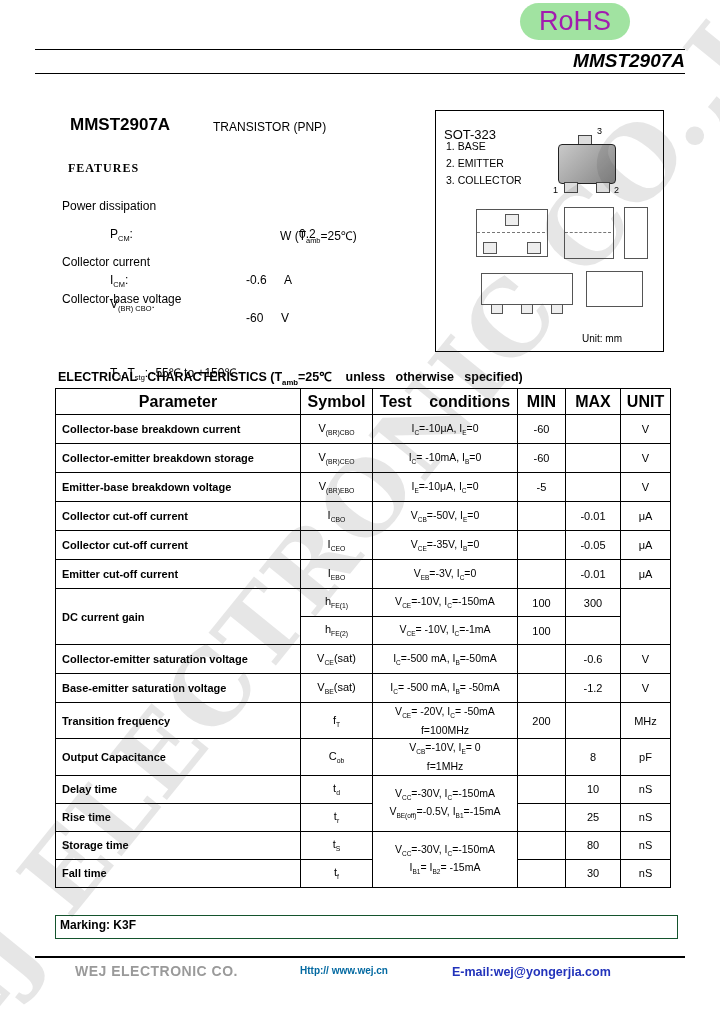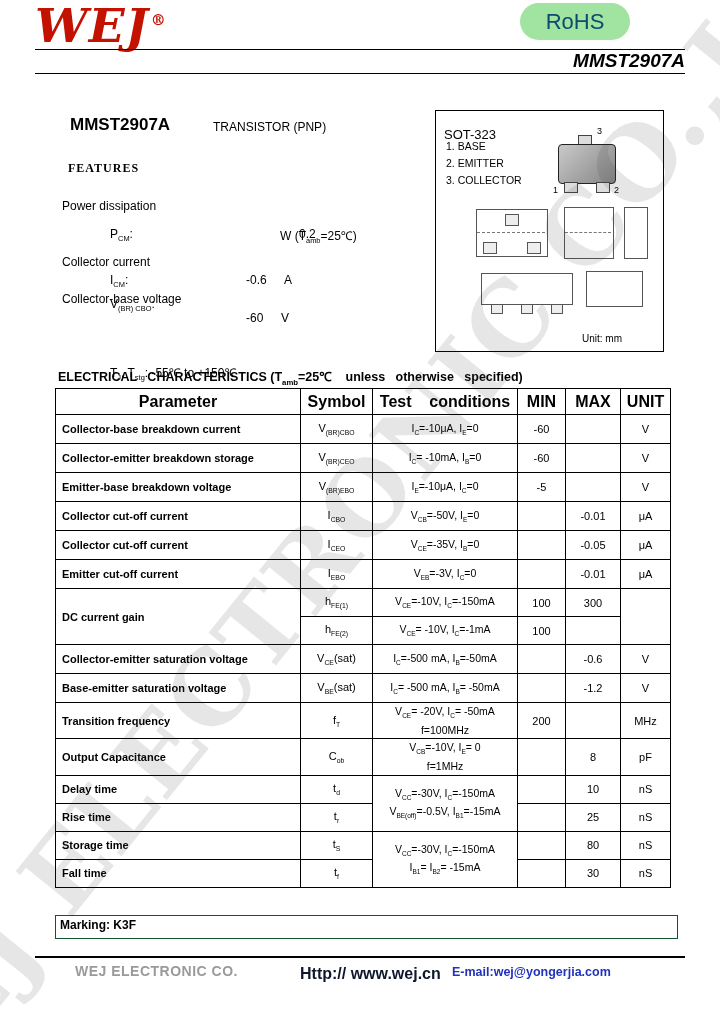--- a/index.html
+++ b/index.html
@@ -6,21 +6,21 @@
   .page{position:relative;width:720px;height:1012px;background:#fff;overflow:hidden;
         font-family:"Liberation Sans",sans-serif;color:#000;}
   .abs{position:absolute;}
   sub{font-size:0.62em;}
 
   
   .logo{left:35px;top:0px;font-family:"DejaVu Serif",serif;font-style:italic;font-weight:bold;
         font-size:47px;color:#c41200;letter-spacing:1px;line-height:1.1;}
   .logo .reg{font-size:15px;vertical-align:super;margin-left:2px;}
   .rohs{left:520px;top:3px;width:110px;height:37px;border-radius:19px;
-        background:rgba(125,216,125,0.72);color:#0c4a6e;font-size:22px;font-weight:500;
+        background:rgba(125,216,125,0.72);color:#a21caf;font-size:27px;font-weight:500;
         display:flex;align-items:center;justify-content:center;}
   .hline{background:#000;height:1px;left:35px;width:650px;}
   .partnum{top:50px;right:35px;font-size:19px;font-weight:bold;font-style:italic;}
 
   
   .doc-part{left:70px;top:115px;font-size:17px;font-weight:bold;}
   .doc-type{left:213px;top:120px;font-size:12px;}
   .features-h{left:68px;top:161px;font-family:"Liberation Serif",serif;font-weight:bold;
               font-size:12px;letter-spacing:1px;}
   .ft{font-size:12px;}
@@ -52,37 +52,36 @@
   td.cond{font-size:10.5px;text-align:center;}
   td.val{font-size:11px;text-align:center;}
   tr.h29{height:29px;} tr.h28{height:28px;} tr.h43{height:26px;}
   .cline{line-height:1.6;}
 
   
   .marking{left:55px;top:915px;width:613px;height:18px;border:1px solid #14532d;
            font-size:12px;font-weight:bold;padding:2px 4px;}
   .f-line{left:35px;top:956px;width:650px;height:2px;background:#000;}
   .f-co{left:75px;top:963px;font-size:14px;font-weight:bold;color:#9a9a9a;letter-spacing:0.5px;}
-  .f-url{left:300px;top:965px;font-size:16px;font-weight:bold;color:#0f172a;cursor:pointer;}
+  .f-url{left:300px;top:965px;font-size:10px;font-weight:bold;color:#0369a1;cursor:pointer;}
   .f-mail{left:452px;top:965px;font-size:12.5px;font-weight:bold;color:#2233bb;cursor:pointer;}
 
   
   .watermark{position:absolute;left:360px;top:506px;transform:translate(-50%,-50%) rotate(-51deg);
              white-space:nowrap;font-family:"DejaVu Serif",serif;font-weight:bold;
              font-size:100px;letter-spacing:2px;color:rgba(60,60,60,0.13);
              z-index:5;pointer-events:none;}
 </style>
 </head>
 <body>
 
 <div class="page">
 
   <div class="watermark">WEJ ELECTRONIC CO.,LTD</div>
 
-  <div class="abs logo"><span>WEJ</span><span class="reg">®</span></div>
   <div class="abs rohs">
       <span>RoHS</span>
     </div>
   <div class="abs hline" style="top:49px;"></div>
   <div class="abs partnum">MMST2907A</div>
   <div class="abs hline" style="top:73px;"></div>
 
   <div class="abs doc-part">MMST2907A</div>
   <div class="abs doc-type">TRANSISTOR (PNP)</div>
 

